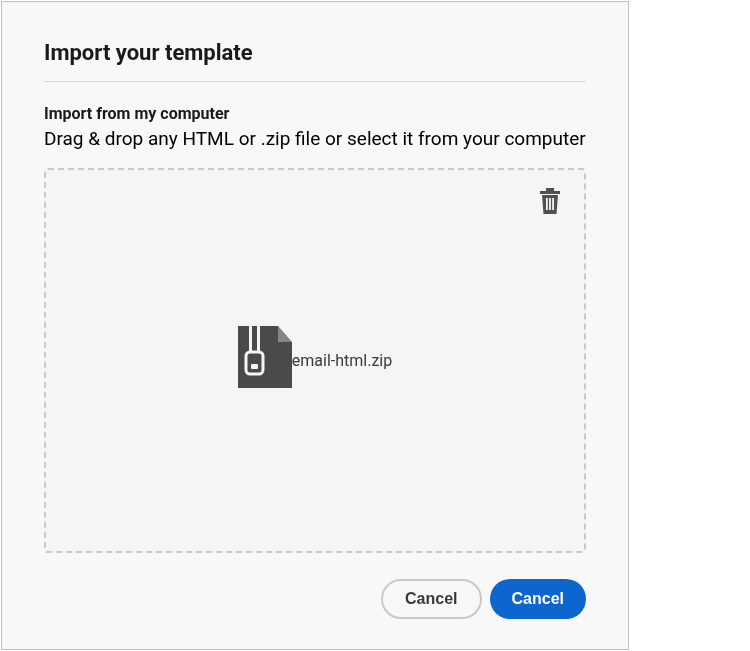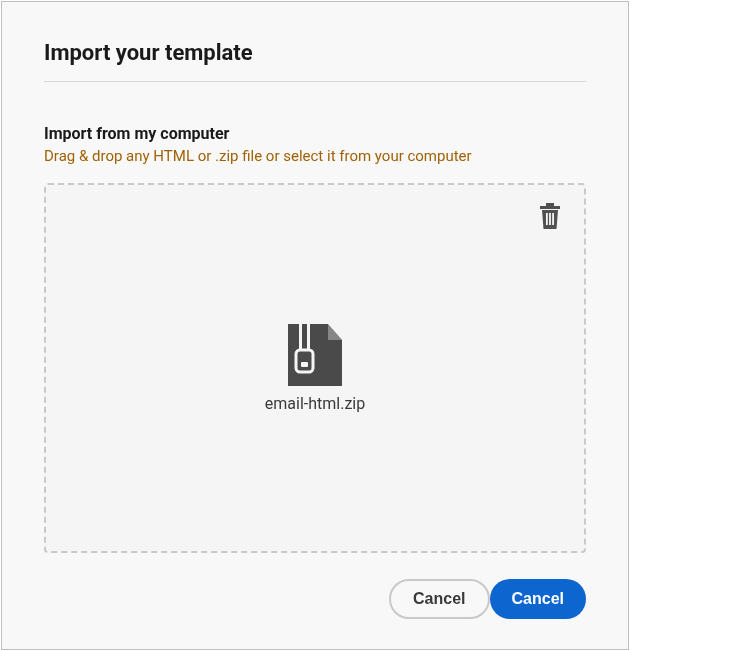--- a/index.html
+++ b/index.html
@@ -26,56 +26,54 @@
       color: #1a1a1a;
       padding-bottom: 16px;
       border-bottom: 1px solid #d8d8d8;
       margin-bottom: 22px;
     }
     .subtitle {
       font-size: 16px;
       font-weight: 700;
       color: #1a1a1a;
       margin-bottom: 4px;
-      margin-top: 20px;
     }
     .description {
-      font-size: 15px;
-      color: #a16207;
+      font-size: 19px;
+      color: #000000;
       margin-bottom: 18px;
     }
     .dropzone {
       position: relative;
       flex: 1;
       border: 2px dashed #c9c9c9;
       border-radius: 4px;
       background: #f5f5f5;
       display: flex;
-      flex-direction: column;
       align-items: center;
       justify-content: center;
     }
     .trash {
       position: absolute;
       top: 18px;
       right: 22px;
       cursor: pointer;
       color: #505050;
     }
     .trash svg { width: 24px; height: 26px; display: block; }
     .file-icon { color: #4a4a4a; margin-bottom: 8px; }
     .file-icon svg { width: 54px; height: 62px; display: block; }
     .file-name {
       font-size: 16px;
       color: #3a3a3a;
     }
     .footer {
       display: flex;
       justify-content: flex-end;
-      gap: 0;
+      gap: 8px;
       padding-top: 26px;
     }
     .btn {
       font-size: 16px;
       font-weight: 700;
       padding: 9px 22px;
       border-radius: 20px;
       cursor: pointer;
       border: none;
     }

